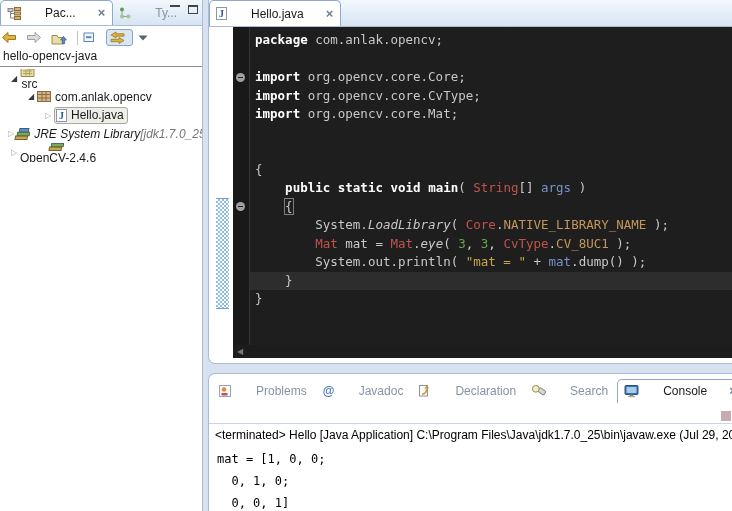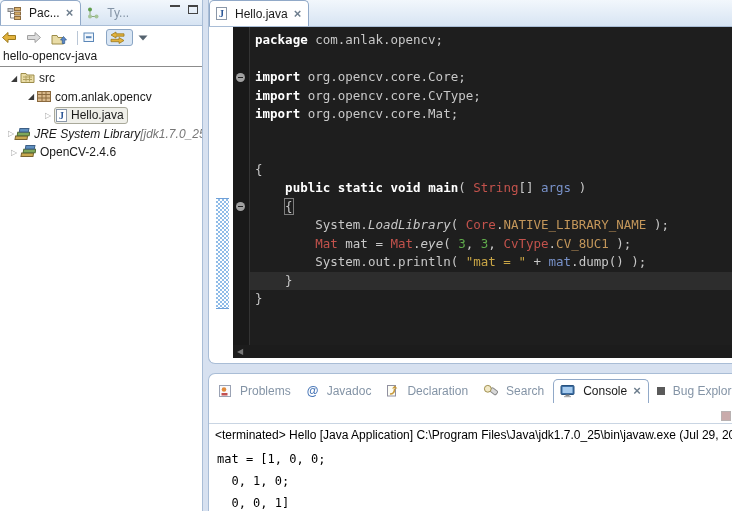--- a/index.html
+++ b/index.html
@@ -4,21 +4,21 @@
 <style>
   html,body{margin:0;padding:0;width:732px;height:511px;overflow:hidden;
     background:#D7E1F0;font-family:"Liberation Sans",sans-serif;}
   *{box-sizing:border-box;}
 
   
   .card{position:absolute;background:#fff;}
   .tabstrip{position:absolute;left:0;right:0;top:0;
     background:linear-gradient(180deg,var(--tabstrip_from),var(--tabstrip_to));
     border-bottom:1px solid var(--panel_border);display:flex;align-items:flex-end;}
-  .tab{display:flex;align-items:center;gap:4px;padding:4px 7px 4px 6px;height:100%;
+  .tab{display:flex;align-items:center;gap:20px;padding:4px 7px 4px 6px;height:100%;
     font-size:12px;color:var(--tab_inactive_text);white-space:nowrap;}
   .tab.active{background:#fff;border:1px solid var(--tab_active_border);border-bottom:none;
     border-radius:5px 5px 0 0;color:#1a1a1a;}
   .closex{font-size:13px;font-weight:bold;color:#6E7E8E;line-height:10px;margin-left:2px;}
 
   
   #pkg-panel{left:0;top:0;width:203px;height:511px;border-right:1px solid var(--panel_border);}
   #pkg-tabs{height:26px;}
   #minmax{position:absolute;right:4px;top:5px;display:flex;gap:8px;}
   .minbtn{width:10px;height:9px;border-top:2px solid #444;}
@@ -164,21 +164,21 @@
             <path d="M0.5 0.5h9L5 5.5z" fill="#55636F"></path>
           </svg>
         </span>
       </div>
     </div>
   <div id="pkg-root">hello-opencv-java</div>
   <div id="pkg-sep"></div>
   <div id="tree">
       <div class="trow" style="padding-left: 8px;">
         <span class="arrow-exp">◢</span>
-        <span style="display: inline-flex; ">
+        <span style="display: inline-flex; align-items: center; flex-direction: column;">
           <span class="ticon">
             <svg width="15" height="12">
               <path d="M1 2.5h5l1 1.5h7v7.5H1z" fill="#E9DCA6" stroke="#9C8C4A"></path>
               <path d="M3 6h9 M3 8.5h9 M6 4.5v6 M9.5 4.5v6" stroke="#B0A060" fill="none"></path>
             </svg>
           </span>
           <span>src</span>
         </span>
       </div>
       <div class="trow" style="padding-left: 25px;">
@@ -216,21 +216,21 @@
                 <rect x="6" y="0.5" width="9" height="3.5" fill="#5E8FBF" stroke="#3C5E85"></rect>
               </g>
             </svg>
           </span>
           <span>JRE System Library </span>
           <span class="suffix">[jdk1.7.0_25]</span>
         </span>
       </div>
       <div class="trow" style="padding-left: 8px;">
         <span class="arrow-col">▷</span>
-        <span style="display: inline-flex; align-items: flex-start;">
+        <span style="display: inline-flex; align-items: center; flex-direction: column;">
           <span class="ticon">
             <svg width="16" height="12">
               <g transform="skewX(-10)">
                 <rect x="3" y="8" width="12" height="3.5" fill="#C8A84F" stroke="#7A6330"></rect>
                 <rect x="4.5" y="4.2" width="12" height="3.5" fill="#7FA85A" stroke="#4F6B34"></rect>
                 <rect x="6" y="0.5" width="9" height="3.5" fill="#5E8FBF" stroke="#3C5E85"></rect>
               </g>
             </svg>
           </span>
           <span>OpenCV-2.4.6</span>

